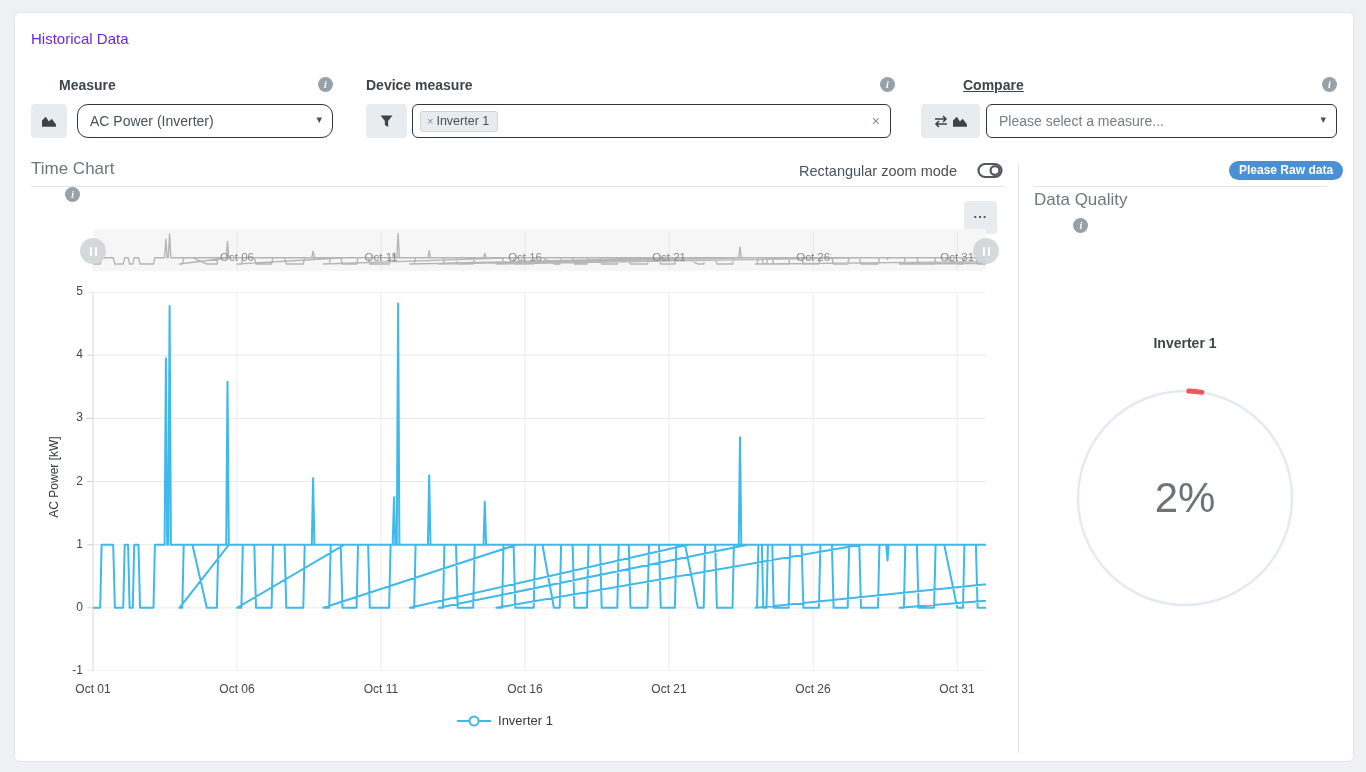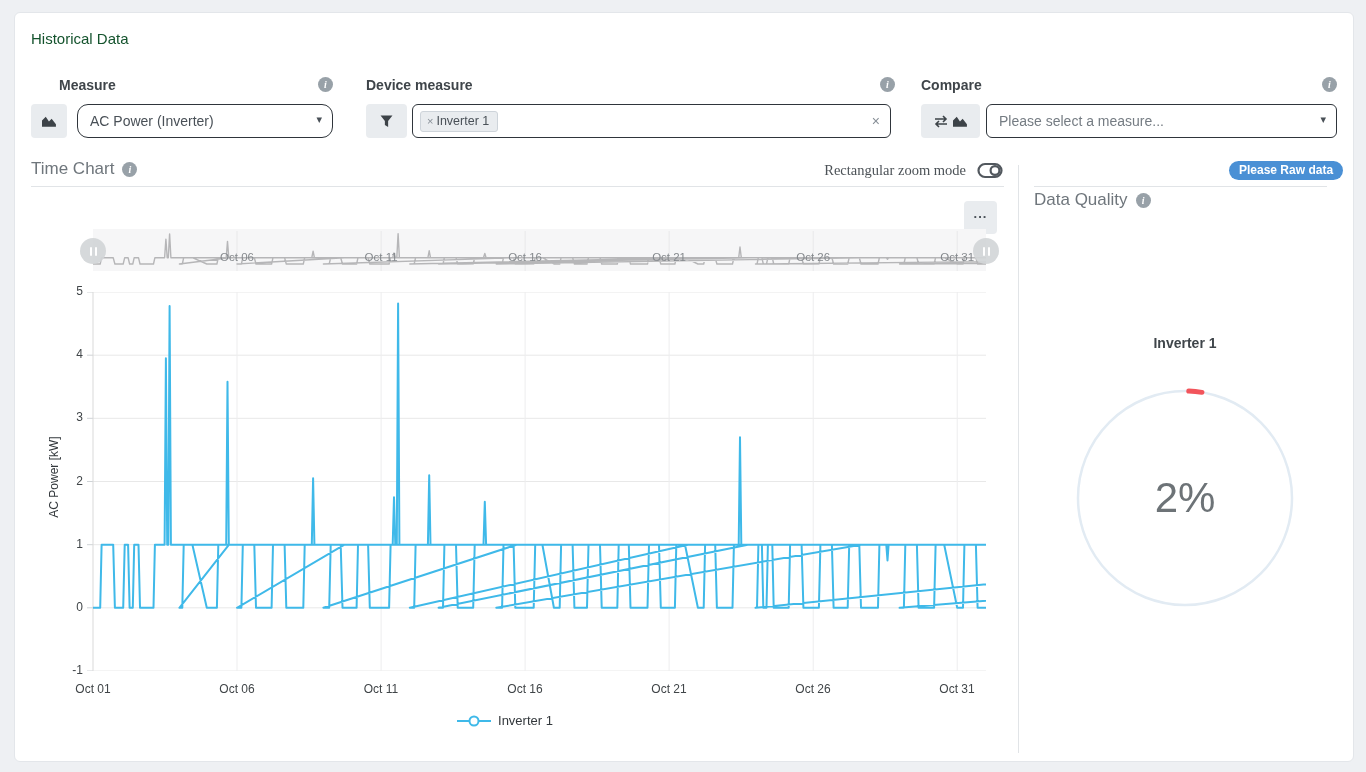--- a/index.html
+++ b/index.html
@@ -7,21 +7,21 @@
     width:1366px;height:772px;position:relative;overflow:hidden;
     background:#eef0f3;
     font-family:"Liberation Sans","DejaVu Sans",sans-serif;
     color:#3f454a;
   }
   .card{
     position:absolute;left:14px;top:12px;width:1338px;height:748px;
     background:#ffffff;border:1px solid #e3e6ea;border-radius:6px;
   }
   .abs{position:absolute;}
-  .page-title{left:16px;top:17px;font-size:15px;color:#14532d;}
+  .page-title{left:16px;top:17px;font-size:15px;color:#6d28d9;}
   .filter-label{top:64px;font-size:14px;font-weight:bold;color:#3f454a;}
   .info-icon{
     width:15px;height:15px;border-radius:50%;background:#98a1a8;color:#fff;
     font-family:"Liberation Serif",serif;font-weight:bold;font-style:italic;
     font-size:10px;line-height:15px;text-align:center;display:inline-block;
   }
   .icon-btn{
     top:91px;height:34px;background:#e9ecef;border:none;border-radius:4px;
     display:flex;align-items:center;justify-content:center;gap:4px;color:#3d4348;cursor:pointer;
   }
@@ -35,29 +35,29 @@
   .tag-input{
     top:91px;height:34px;background:#fff;border:1px solid #2f353b;border-radius:6px;
     display:flex;align-items:center;box-sizing:border-box;padding:0 28px 0 7px;
   }
   .tag{
     background:#e9ecef;border:1px solid #ced4da;border-radius:3px;
     font-size:12.5px;color:#495057;padding:2px 8px 3px 6px;display:inline-flex;align-items:center;gap:3px;
   }
   .tag .tag-x{font-size:11px;color:#868e96;cursor:pointer;}
   .clear-x{position:absolute;right:10px;top:8px;font-size:14px;color:#868e96;cursor:pointer;}
-  .section-title{font-size:17px;color:#6f767c;display:flex;align-items:center;gap:8px;}
+  .section-title{font-size:17px;color:#6f767c;display:flex;align-items:center;gap:8px;flex-direction:column;}
   .hrule{height:1px;background:#e1e4e7;}
   .vdivider{left:1003px;top:152px;width:1px;height:588px;background:#e1e4e7;}
   .badge{
     left:1214px;top:148px;height:19px;border-radius:10px;padding:0 10px;
     color:#fff;font-size:12px;font-weight:bold;line-height:19px;
   }
-  .zoom-row{left:640px;top:148px;width:349px;display:flex;justify-content:flex-end;align-items:center;gap:11px;
-    font-size:14.5px;color:#4c5257;font-family:Liberation Serif, serif;}
+  .zoom-row{left:640px;top:148px;width:349px;display:flex;justify-content:flex-end;align-items:center;gap:20px;
+    font-size:14.5px;color:#4c5257;}
   .more-btn{
     left:949px;top:188px;width:33px;height:33px;background:#e9ecef;border-radius:4px;
     color:#495057;font-size:13px;font-weight:bold;letter-spacing:1px;text-align:center;line-height:26px;cursor:pointer;
   }
   .navigator{left:78px;top:216px;width:893px;height:42px;background:#f6f6f7;}
   .nav-handle{
     width:26px;height:26px;border-radius:50%;background:#d3d6d8;opacity:.92;
     display:flex;align-items:center;justify-content:center;gap:3px;cursor:ew-resize;z-index:3;
   }
   .nav-handle span{width:2px;height:9px;background:#fff;border-radius:1px;}
@@ -99,21 +99,21 @@
     </svg>
   </div>
   <div class="abs tag-input" style="left:397px;width:479px;">
     <span class="tag">
       <span class="tag-x">×</span>
       <span>Inverter 1</span>
     </span>
     <span class="clear-x">×</span>
   </div>
 
-  <div class="abs filter-label" style="left:906px;">Compare</div>
+  <div class="abs filter-label" style="left:948px;text-decoration:underline;">Compare</div>
   <span class="abs info-icon" style="left:1307px;top:64px;">i</span>
   <div class="abs icon-btn" style="left:906px;width:59px;">
     <svg width="16" height="13" viewBox="0 0 16 12">
       <path d="M2,3.5 h11 m-3,-3 l3,3 l-3,3 M14,8.5 h-11 m3,-3 l-3,3 l3,3" fill="none" stroke="currentColor" stroke-width="1.6"></path>
     </svg>
     <svg width="15" height="13" viewBox="0 0 14 12">
       <polygon points="0,11 0,5 3.5,1.5 6.5,6 9,3.5 13,8.5 13,11" fill="currentColor"></polygon>
     </svg>
   </div>
   <div class="abs select" style="left:971px;width:351px;">

